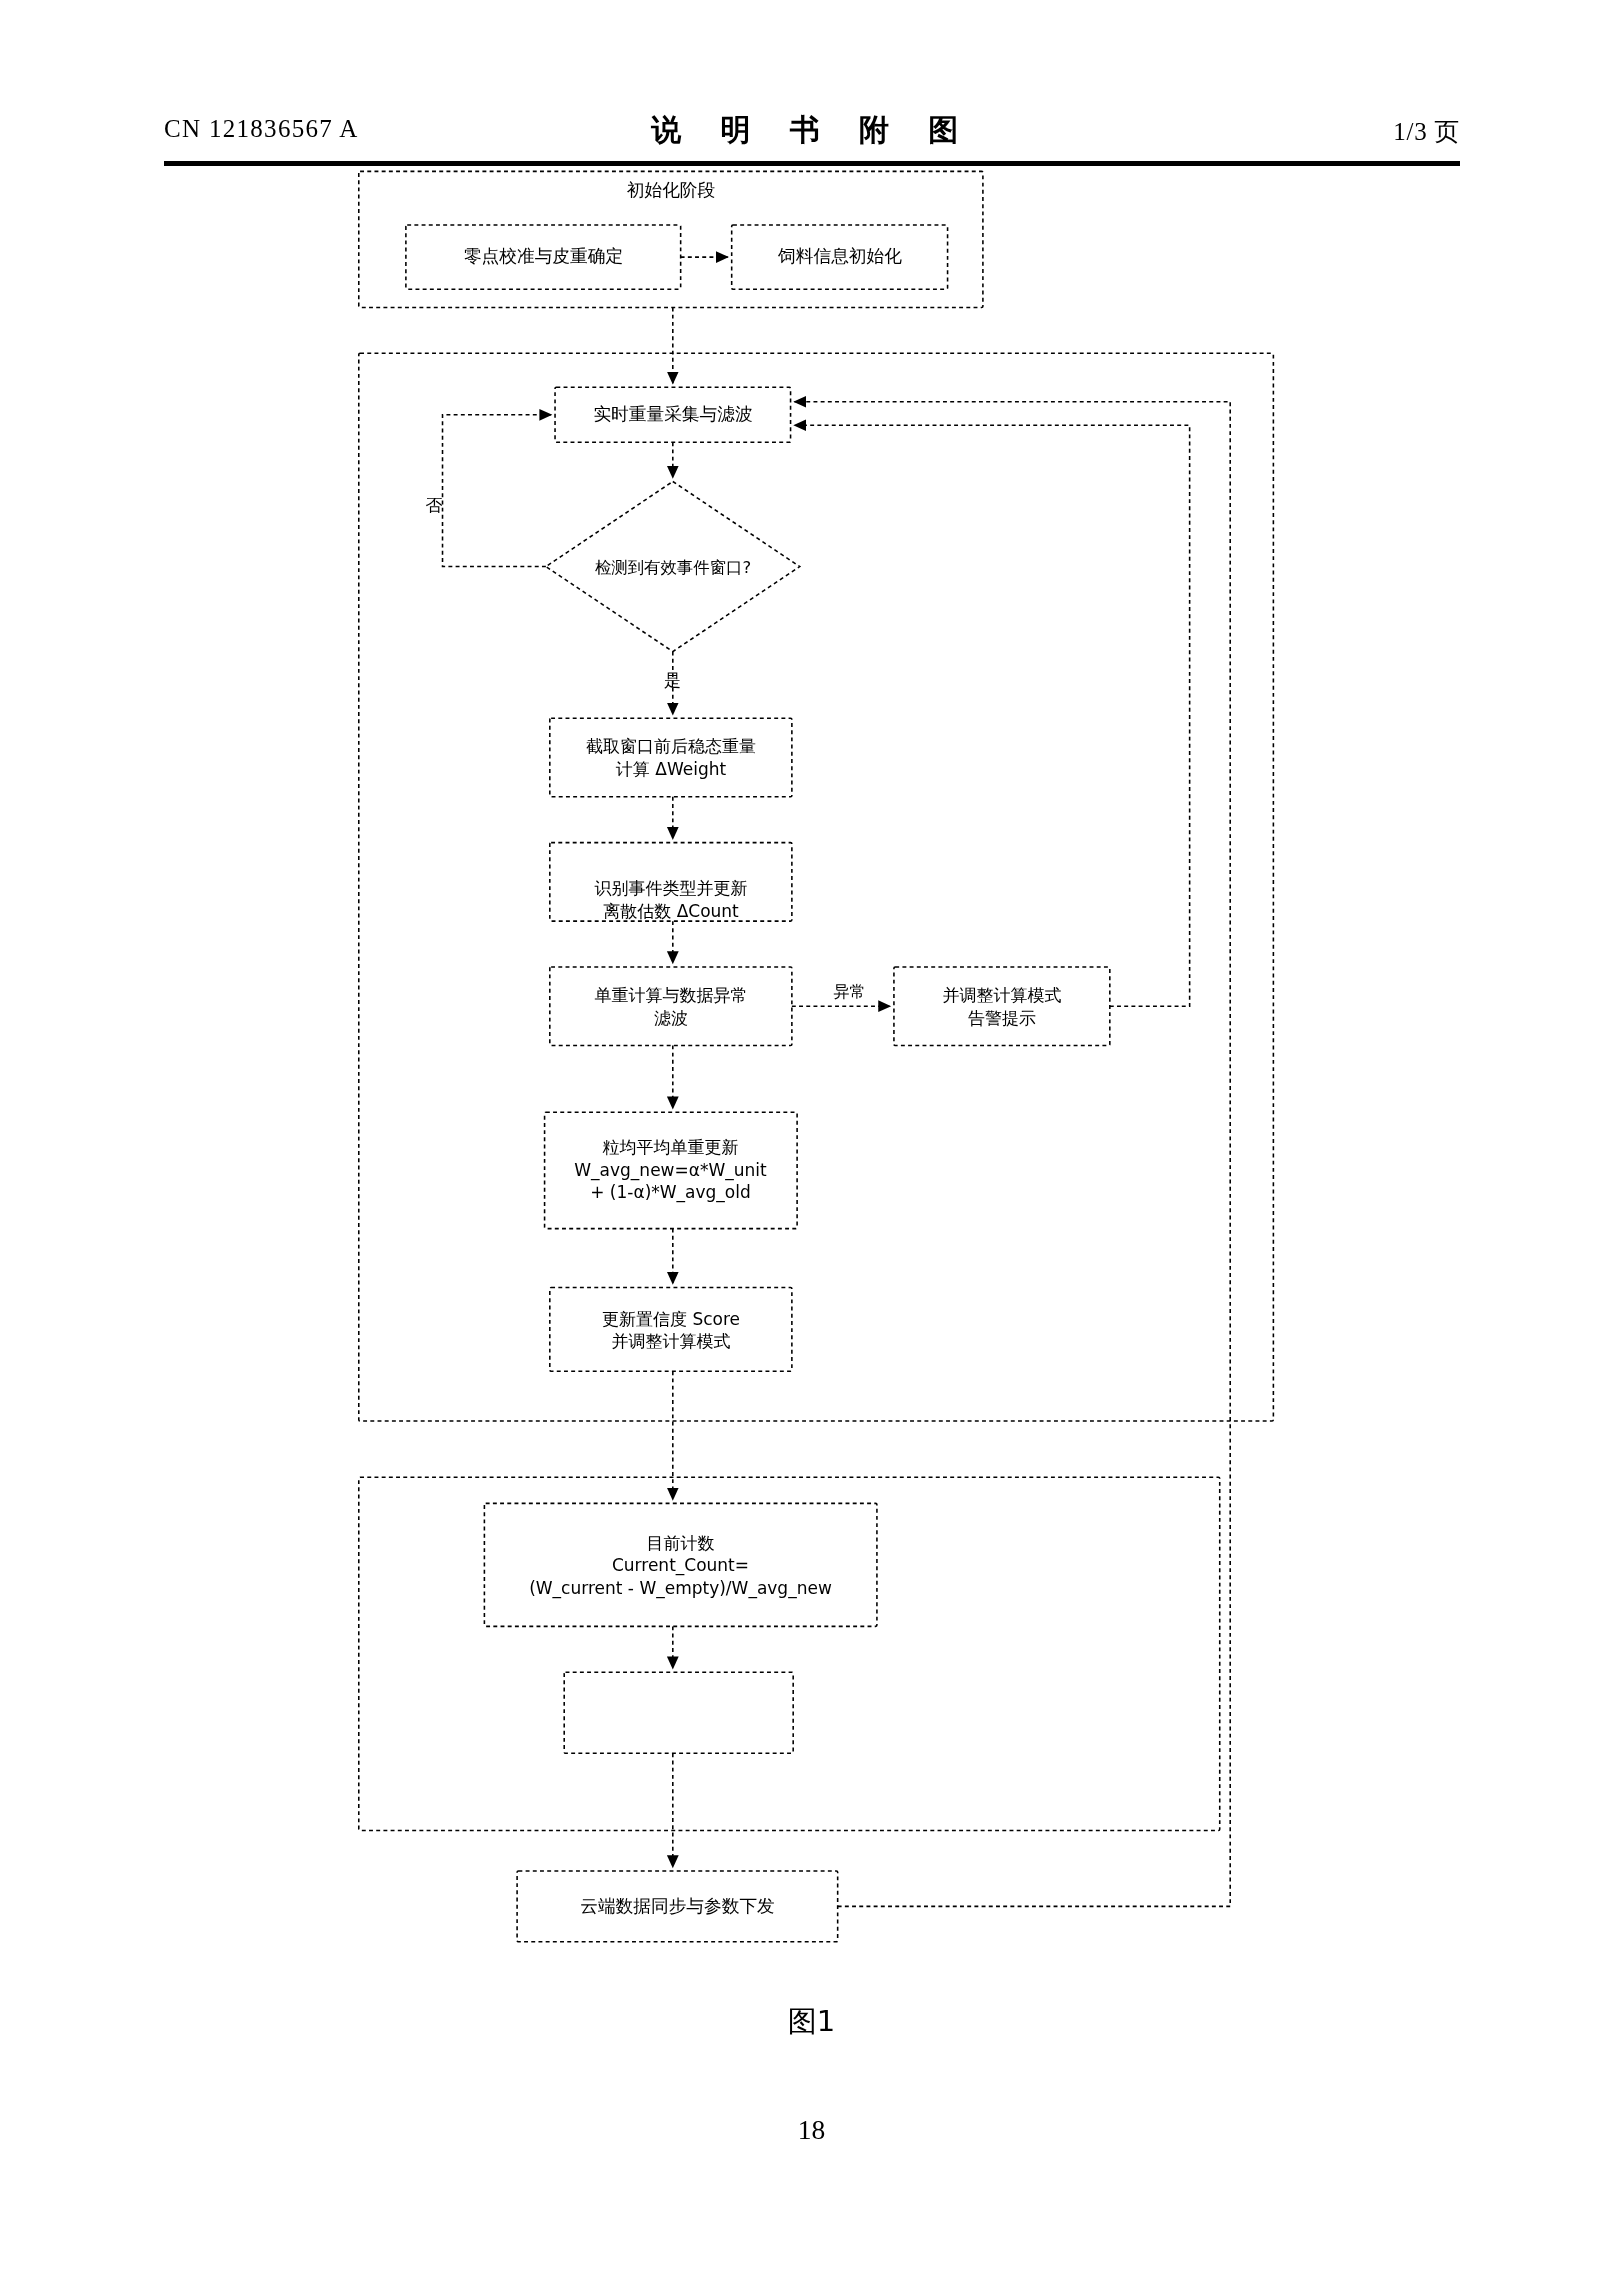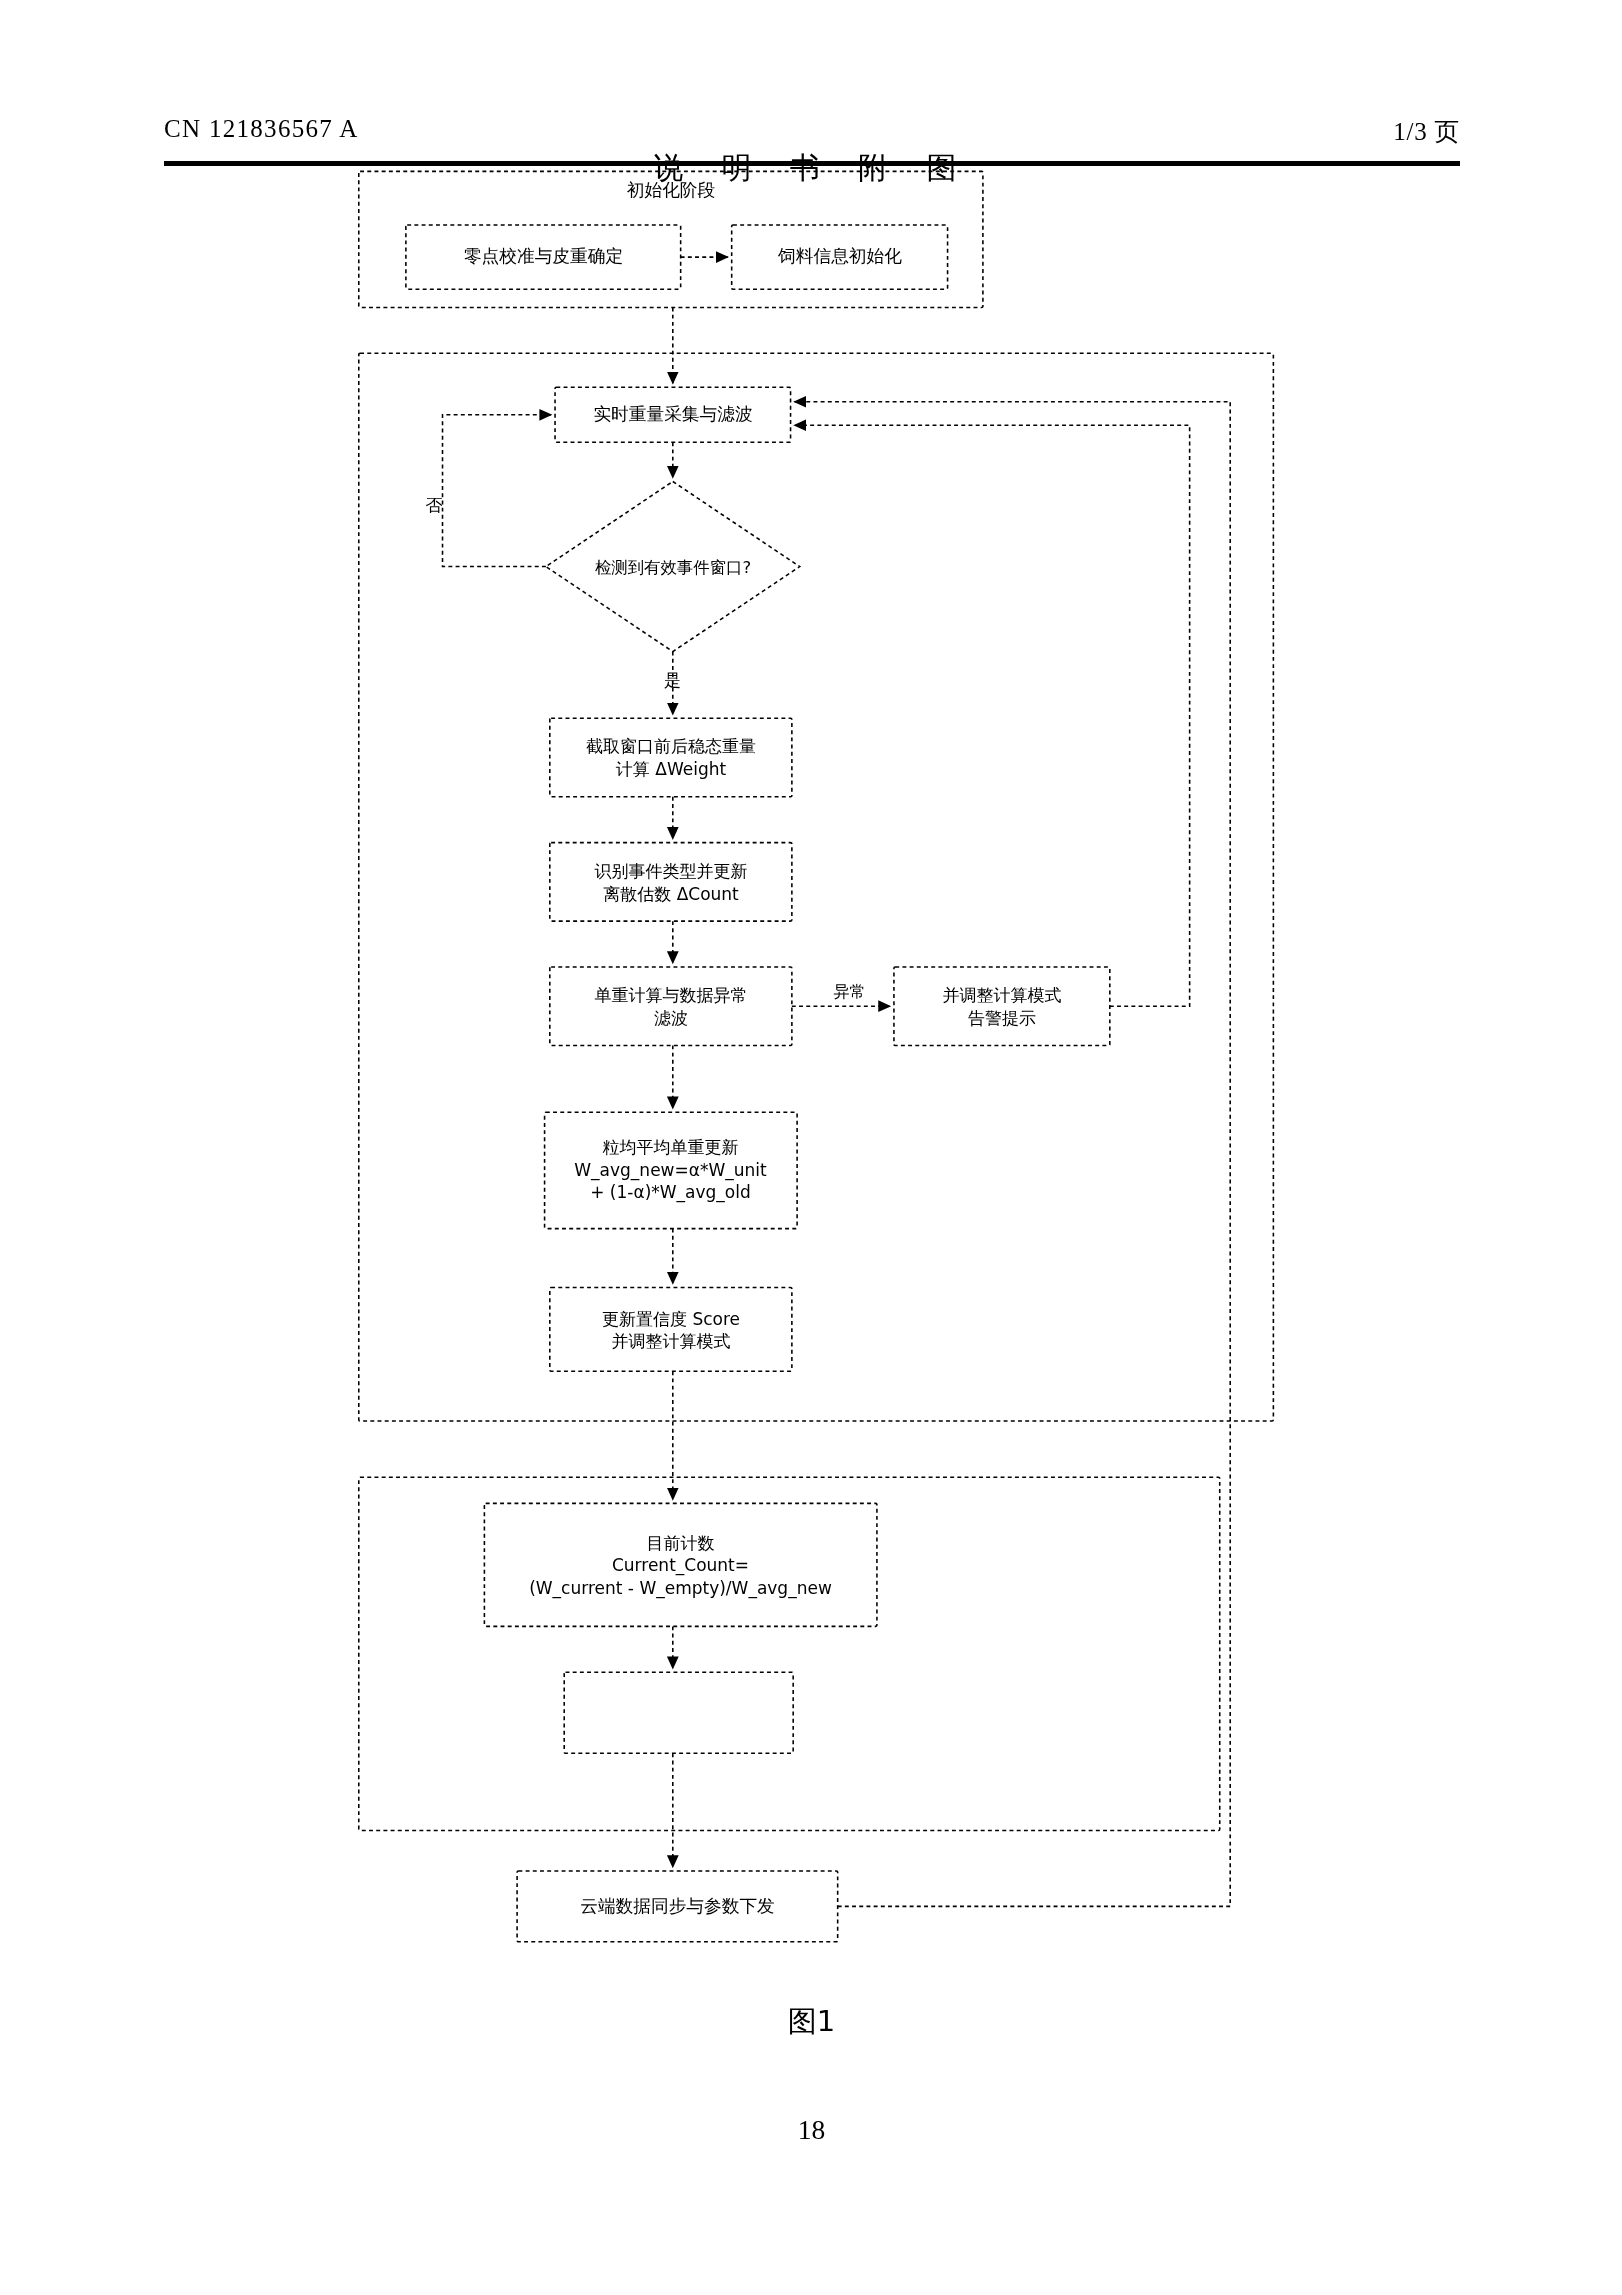--- a/index.html
+++ b/index.html
@@ -13,23 +13,22 @@
   #page-header{
     position:absolute;left:164px;top:98px;width:1296px;height:79px;
   }
   #hdr-left{
     position:absolute;left:0;top:17px;
     font-size:25px;letter-spacing:1.3px;
     font-family:"Liberation Serif","DejaVu Serif",serif;
   }
   #hdr-center{
     position:absolute;left:0;right:0;top:11.8px;text-align:center;
-    font-size:30px;font-weight:400;letter-spacing:14.4px;
-    font-family:"DejaVu Sans","Liberation Sans",sans-serif;
-    margin-top:38px;
+    font-size:30px;font-weight:700;letter-spacing:14.4px;
+    font-family:"DejaVu Sans","Liberation Sans",sans-serif;
   }
   #hdr-right{
     position:absolute;right:0;top:17px;
     font-size:25px;letter-spacing:0.7px;
   }
   #hdr-rule{
     position:absolute;left:0;top:63px;width:1296px;height:4.6px;background:#000;
   }
 
   
@@ -177,21 +176,21 @@
       </div>
   </div>
 
   <div class="node" style="left:550px;top:718px;width:242px;height:79px;font-size:17px;">
     <div class="txt">
       <span class="l">截取窗口前后稳态重量</span>
       <span class="l">计算 ΔWeight</span>
     </div>
   </div>
 
-  <div class="node" style="left:550px;top:843px;width:242px;height:79px;font-size:17px;">
+  <div class="node" style="left:550px;top:843px;width:242px;height:79px;font-size:17px;align-items:flex-end;">
     <div class="txt">
       <span class="l">识别事件类型并更新</span>
       <span class="l">离散估数 ΔCount</span>
     </div>
   </div>
 
   <div class="node" style="left:550px;top:967px;width:242px;height:79px;font-size:17px;text-align:center;">
     <div class="txt">
       <span class="l">单重计算与数据异常</span>
       <span class="l">滤波</span>

